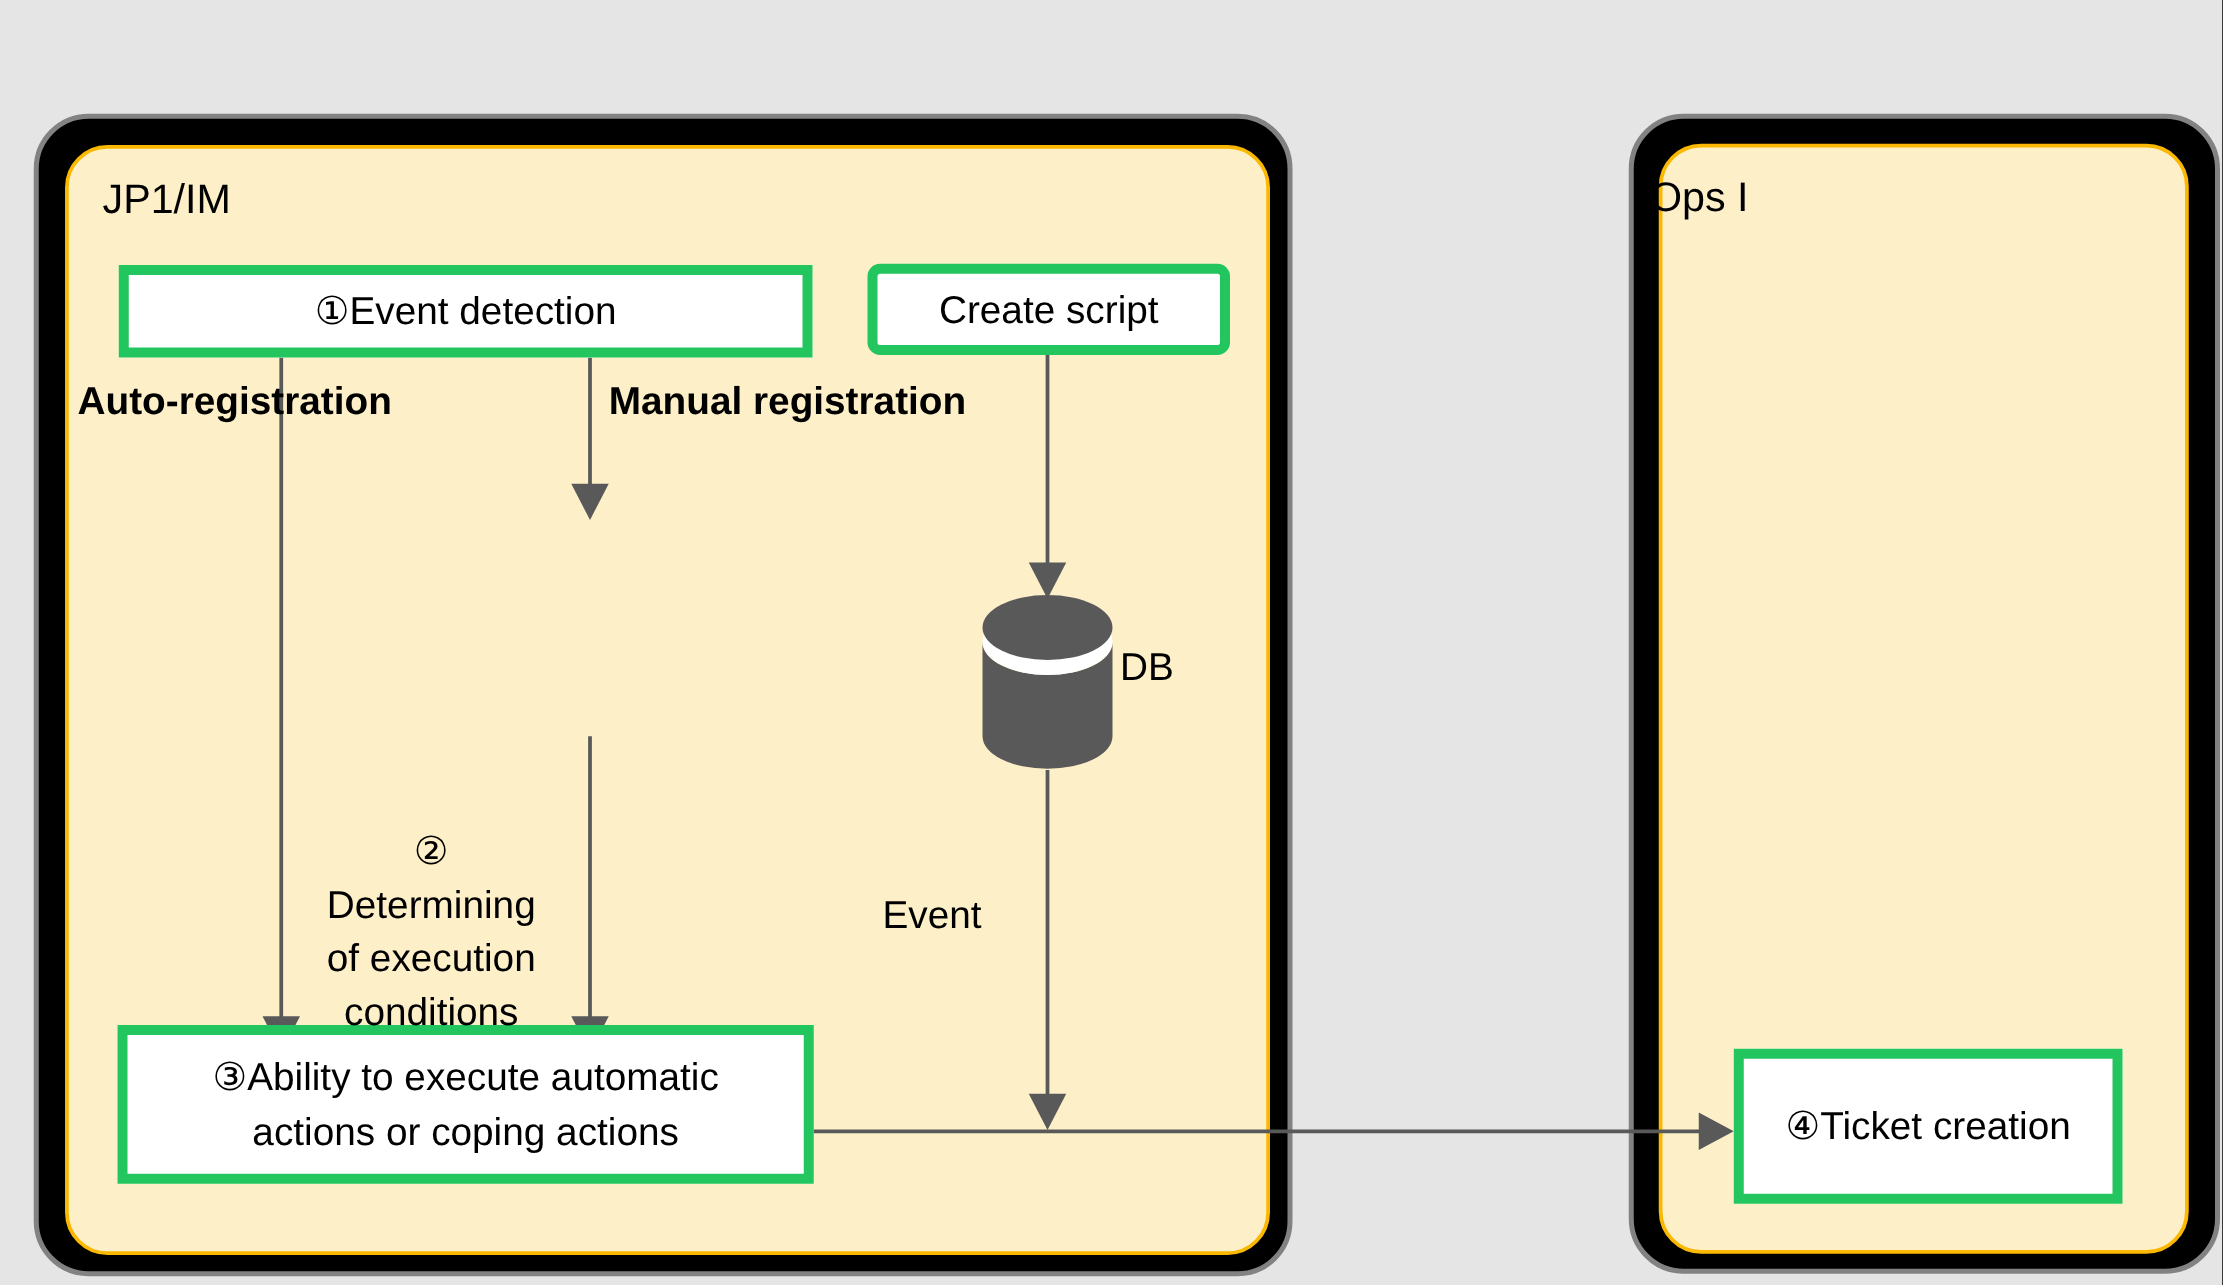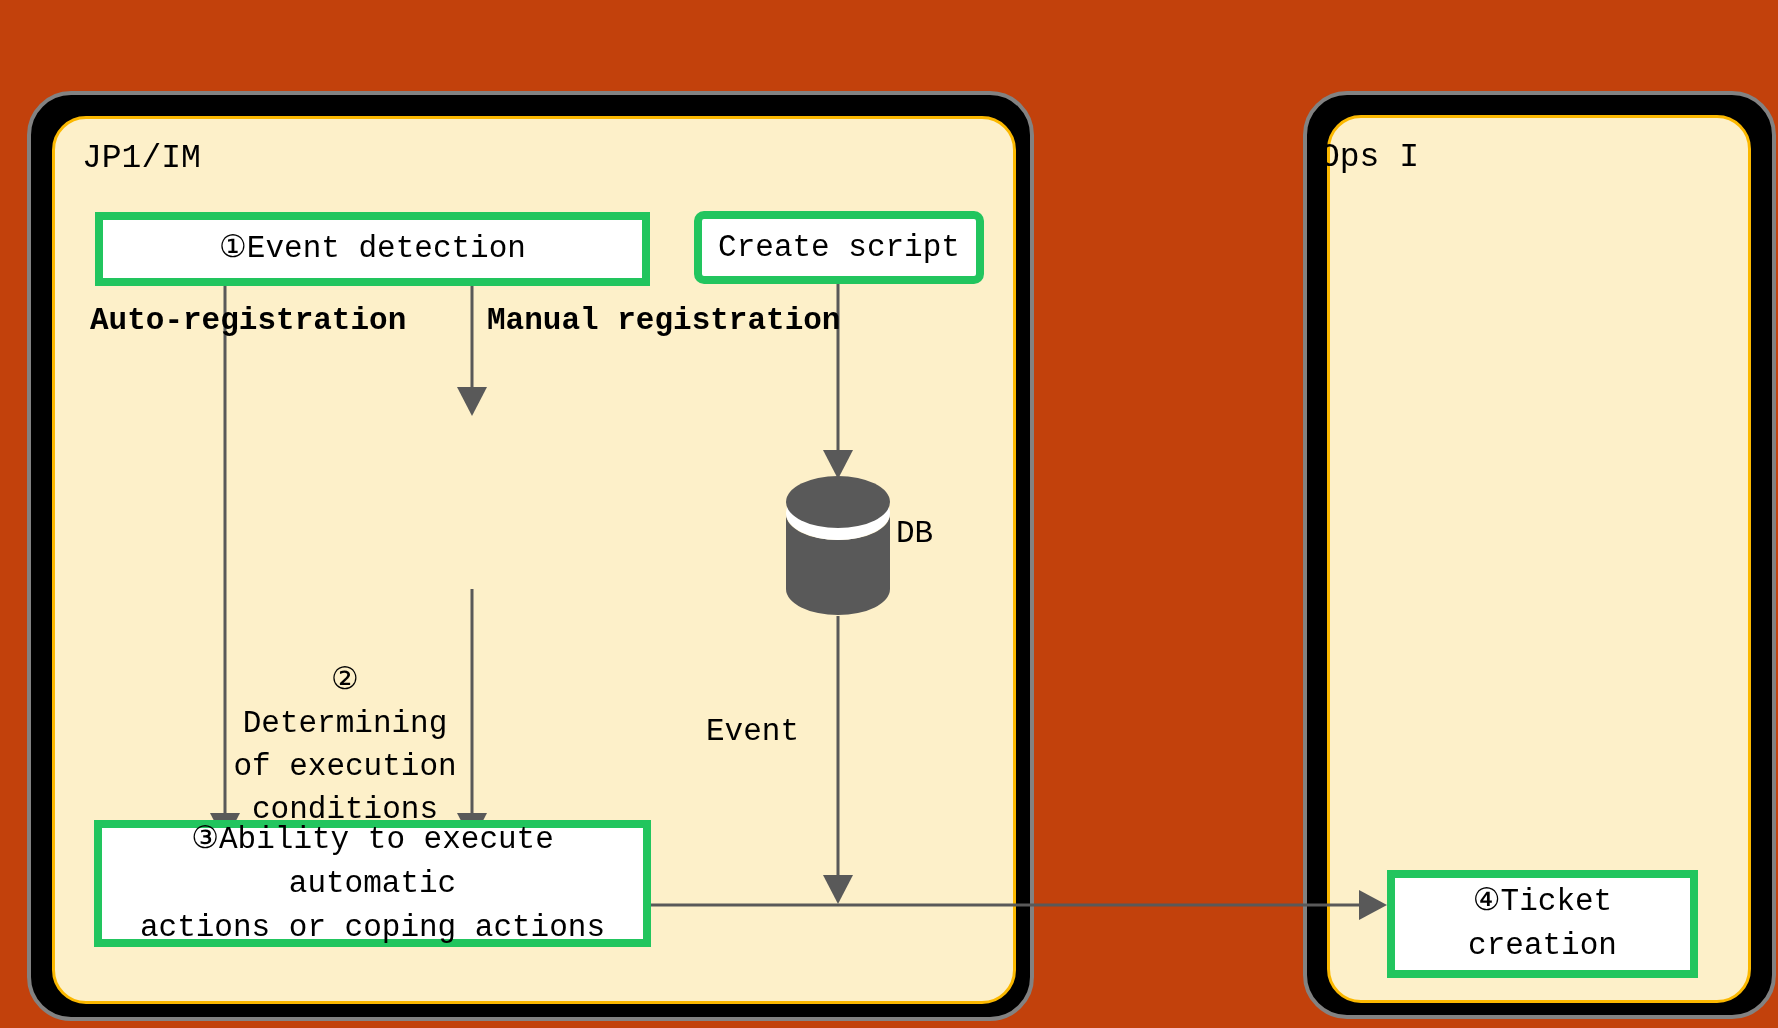--- a/index.html
+++ b/index.html
@@ -1,22 +1,22 @@
 <!DOCTYPE html>
 <html><head>
 <meta charset="utf-8">
 <style>
   html, body { margin: 0; padding: 0; background: #000; }
   .canvas {
     position: relative;
     width: 1778px;
     height: 1028px;
-    background: #c2410c;
+    background: #e5e5e5;
     overflow: hidden;
-    font-family: Liberation Mono, monospace;
+    font-family: Liberation Sans, sans-serif;
     color: #000;
   }
   .abs { position: absolute; box-sizing: border-box; }
 
   .outer-frame {
     border: 4px solid #828282;
     border-radius: 44px;
     background: #000;
   }
   .cream-panel {
@@ -119,25 +119,25 @@
   <div class="abs node-box" style="left:694px; top:211px; width:290px; height:73px;border-radius:10px;">
     <span class="prelines">Create script</span>
   </div>
 
 
   <div class="abs node-box" style="left:94px; top:820px; width:557px; height:127px;">
     <span class="prelines">③Ability to execute automatic
 actions or coping actions</span>
   </div>
 
-  <div class="abs node-box" style="left:1387px; top:839px; width:311px; height:108px;margin-top:31px;">
+  <div class="abs node-box" style="left:1387px; top:839px; width:311px; height:124px;">
     <span class="prelines">④Ticket creation</span>
   </div>
 
-  <div class="abs flow-label bold" style="left:62px; top:303px;margin-left:28px;">Auto-registration</div>
+  <div class="abs flow-label bold" style="left:62px; top:303px;">Auto-registration</div>
   <div class="abs flow-label bold" style="left:487px; top:303px;">Manual registration</div>
 
   <div class="abs step2-block" style="left:215px; top:659px; width:260px;">②
 Determining
 of execution
 conditions</div>
 
   <div class="abs flow-label" style="left:706px; top:714px;">Event</div>
 
   <div class="abs flow-label" style="left:896px; top:516px;">DB</div>

